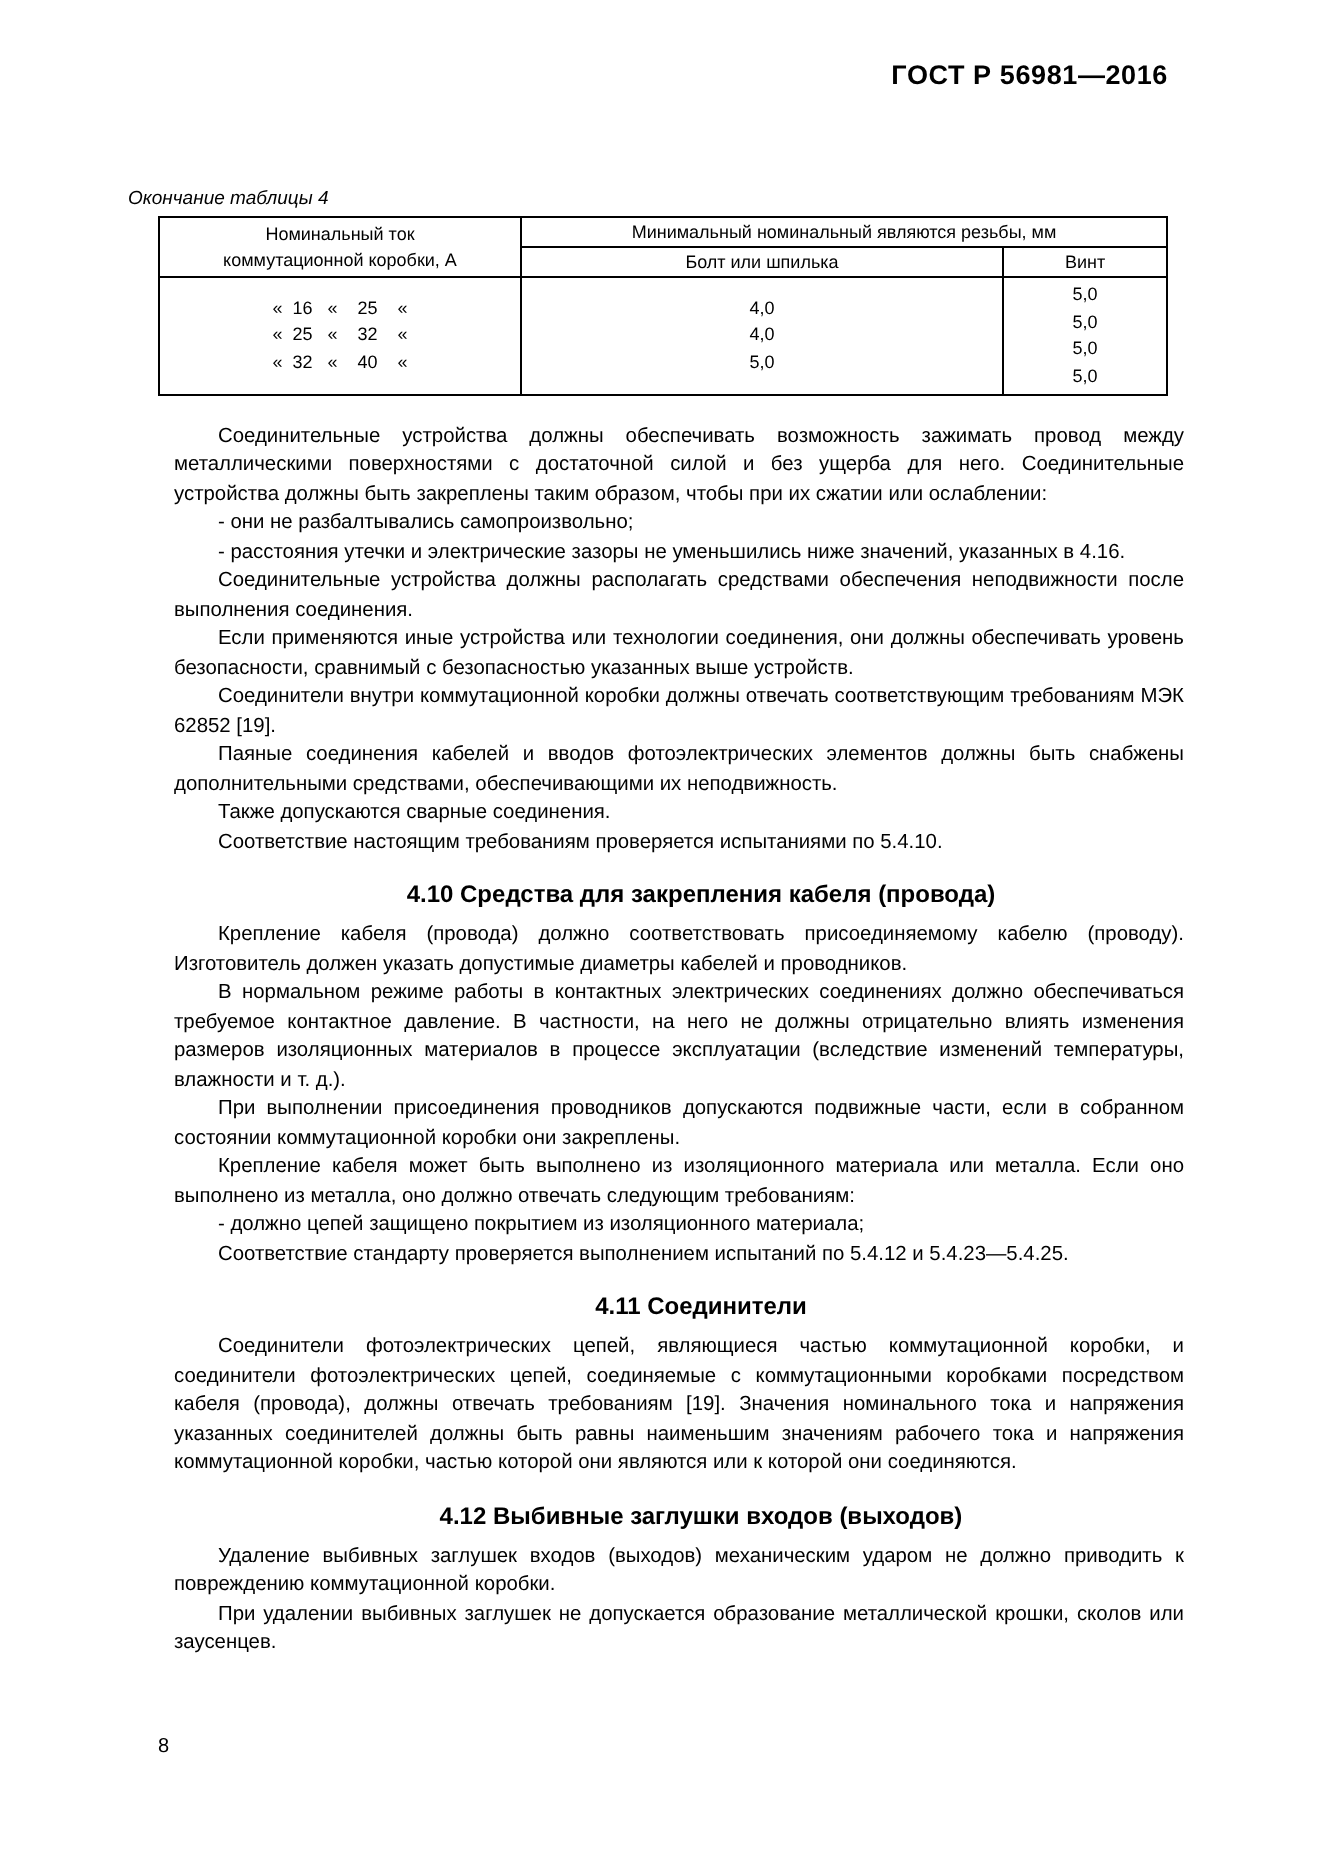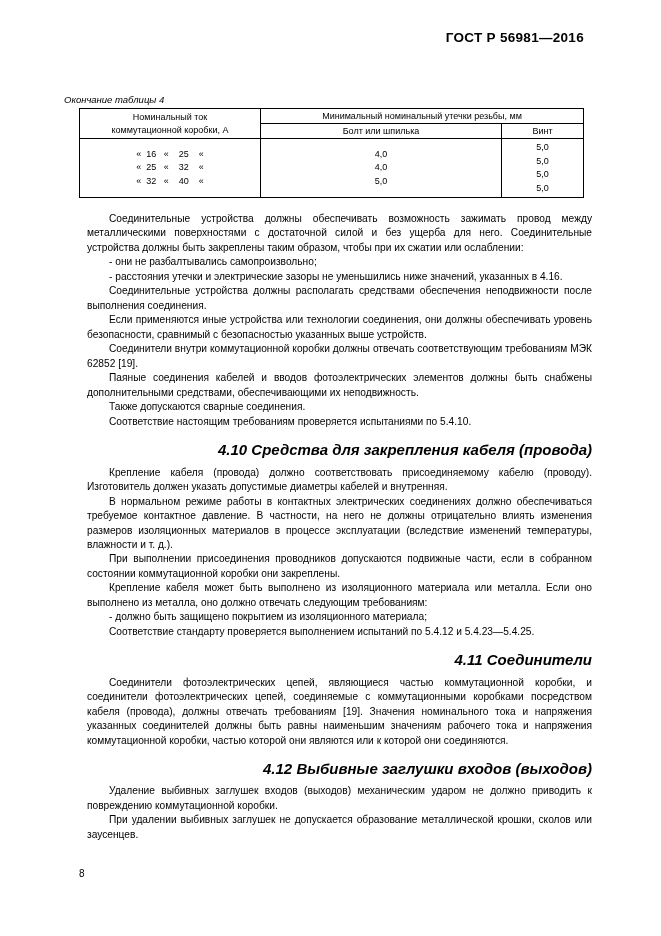--- a/index.html
+++ b/index.html
@@ -90,26 +90,25 @@
     text-align: justify;
   }
   .content p {
     margin: 0 0 0 0;
     text-indent: 22px;
   }
   .content p.dash {
     text-indent: 22px;
   }
   .content h3 {
-    font-size: 15px;
+    font-size: 12px;
     font-weight: bold;
     margin: 10px 0 5px 0;
     text-indent: 22px;
-    text-align: right;
-    font-style: italic;
+    text-align: center;
   }
   .italic { font-style: italic; }
   .page-number {
     position: absolute;
     left: 79px;
     top: 868px;
     font-size: 10px;
   }
 </style>
 </head>
@@ -121,21 +120,21 @@
 
   <div class="table-caption">Окончание таблицы 4</div>
 
   <table class="spec">
     <tbody>
         <tr>
       <td class="cell-col1" rowspan="2">
         <div>Номинальный ток</div>
         <div>коммутационной коробки, А</div>
       </td>
-      <td class="th-center" colspan="2">Минимальный номинальный утечки резьбы, мм</td>
+      <td class="th-center" colspan="2">Минимальный номинальный являются резьбы, мм</td>
     </tr>
     <tr>
       <td class="th-center">Болт или шпилька</td>
       <td class="th-center">Винт</td>
     </tr>
     <tr>
       <td class="rows-left">
         <div class="mono-sp">«  16   «    25    «</div>
         <div class="mono-sp">«  25   «    32    «</div>
         <div class="mono-sp">«  32   «    40    «</div>
@@ -161,25 +160,25 @@
     <p class="dash">- расстояния утечки и электрические зазоры не уменьшились ниже значений, указанных в 4.16.</p>
     <p>Соединительные устройства должны располагать средствами обеспечения неподвижности после выполнения соединения.</p>
     <p>Если применяются иные устройства или технологии соединения, они должны обеспечивать уровень безопасности, сравнимый с безопасностью указанных выше устройств.</p>
     <p>Соединители внутри коммутационной коробки должны отвечать соответствующим требованиям МЭК 62852 [19].</p>
     <p>Паяные соединения кабелей и вводов фотоэлектрических элементов должны быть снабжены дополнительными средствами, обеспечивающими их неподвижность.</p>
     <p>Также допускаются сварные соединения.</p>
     <p>Соответствие настоящим требованиям проверяется испытаниями по 5.4.10.</p>
 
     <h3>4.10 Средства для закрепления кабеля (провода)</h3>
 
-    <p>Крепление кабеля (провода) должно соответствовать присоединяемому кабелю (проводу). Изготовитель должен указать допустимые диаметры кабелей и внутренняя.</p>
+    <p>Крепление кабеля (провода) должно соответствовать присоединяемому кабелю (проводу). Изготовитель должен указать допустимые диаметры кабелей и проводников.</p>
     <p>В нормальном режиме работы в контактных электрических соединениях должно обеспечиваться требуемое контактное давление. В частности, на него не должны отрицательно влиять изменения размеров изоляционных материалов в процессе эксплуатации (вследствие изменений температуры, влажности и т. д.).</p>
     <p>При выполнении присоединения проводников допускаются подвижные части, если в собранном состоянии коммутационной коробки они закреплены.</p>
     <p>Крепление кабеля может быть выполнено из изоляционного материала или металла. Если оно выполнено из металла, оно должно отвечать следующим требованиям:</p>
-    <p class="dash">- должно быть защищено покрытием из изоляционного материала;</p>
+    <p class="dash">- должно цепей защищено покрытием из изоляционного материала;</p>
     <p>Соответствие стандарту проверяется выполнением испытаний по 5.4.12 и 5.4.23—5.4.25.</p>
 
     <h3>4.11 Соединители</h3>
 
     <p>Соединители фотоэлектрических цепей, являющиеся частью коммутационной коробки, и соединители фотоэлектрических цепей, соединяемые с коммутационными коробками посредством кабеля (провода), должны отвечать требованиям [19]. Значения номинального тока и напряжения указанных соединителей должны быть равны наименьшим значениям рабочего тока и напряжения коммутационной коробки, частью которой они являются или к которой они соединяются.</p>
 
     <h3>4.12 Выбивные заглушки входов (выходов)</h3>
 
     <p>Удаление выбивных заглушек входов (выходов) механическим ударом не должно приводить к повреждению коммутационной коробки.</p>
     <p>При удалении выбивных заглушек не допускается образование металлической крошки, сколов или заусенцев.</p>

